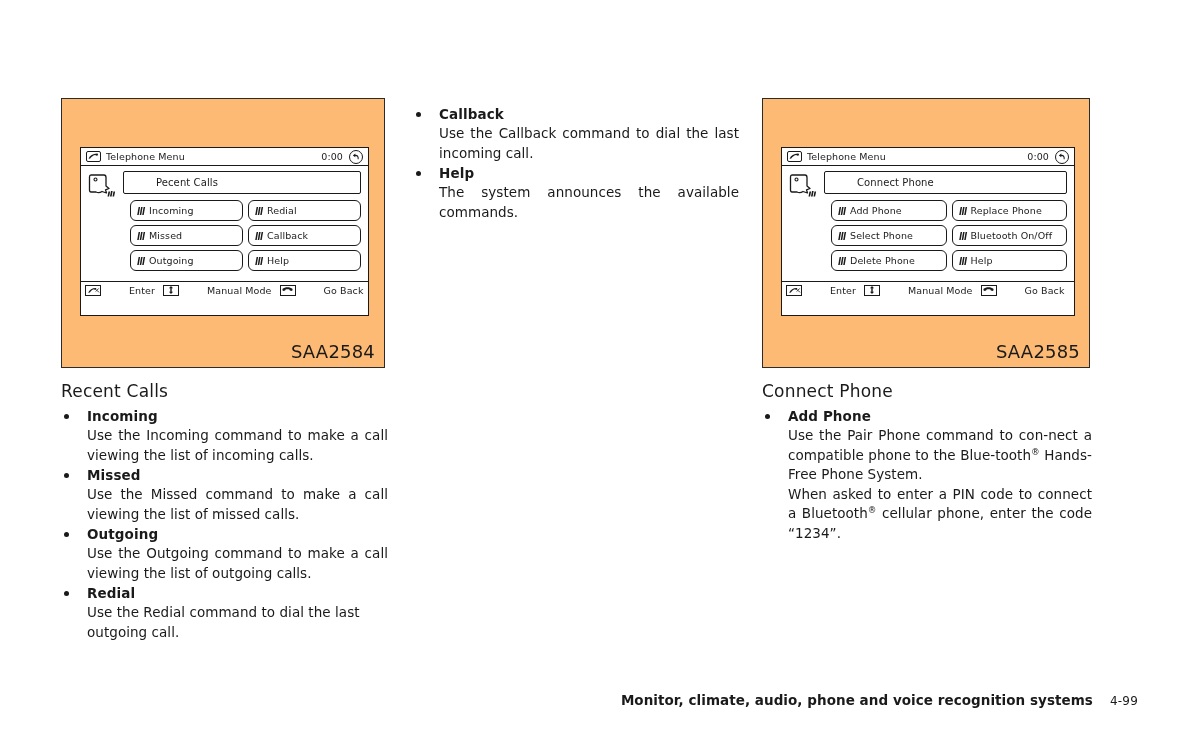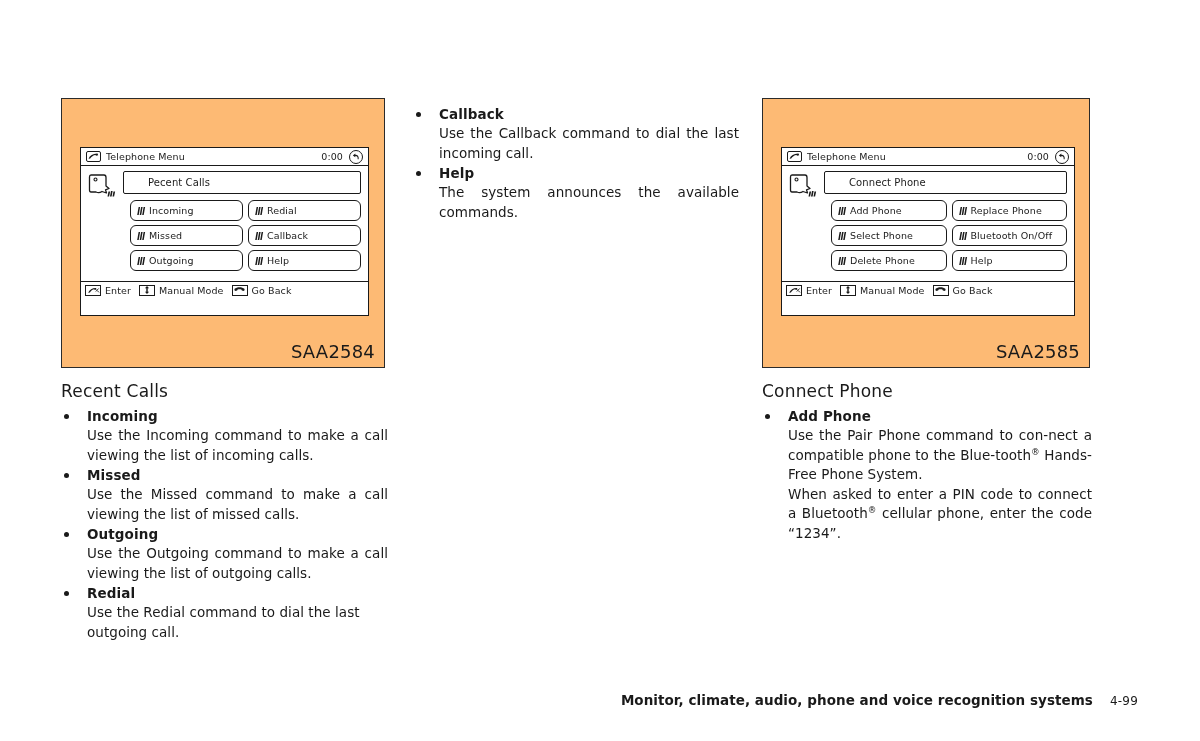--- a/index.html
+++ b/index.html
@@ -124,21 +124,21 @@
     right: 7px;
     height: 23px;
     border: 1.3px solid #1a1a1a;
     border-radius: 2px;
     display: flex;
     align-items: center;
     box-sizing: border-box;
   }
   .cmd-banner-label {
     font-size: 10px;
-    margin-left: 24px;
+    margin-left: 32px;
     letter-spacing: .1px;
   }
 
   .cmd-grid {
     position: absolute;
     left: 49px;
     right: 7px;
     top: 34px;
     display: grid;
     grid-template-columns: 1fr 1fr;
@@ -175,20 +175,21 @@
     border-top: 1.5px solid #1a1a1a;
     display: flex;
     align-items: center;
     padding-left: 4px;
     box-sizing: border-box;
   }
   .status-item {
     display: flex;
     align-items: center;
     margin-right: 8px;
+    gap: 24px;
   }
   .status-label {
     font-size: 9.5px;
     margin-left: 4px;
     letter-spacing: .1px;
     white-space: nowrap;
   }
   .sq-icon {
     width: 16px; height: 11px;
     border: 1.2px solid #1a1a1a;

